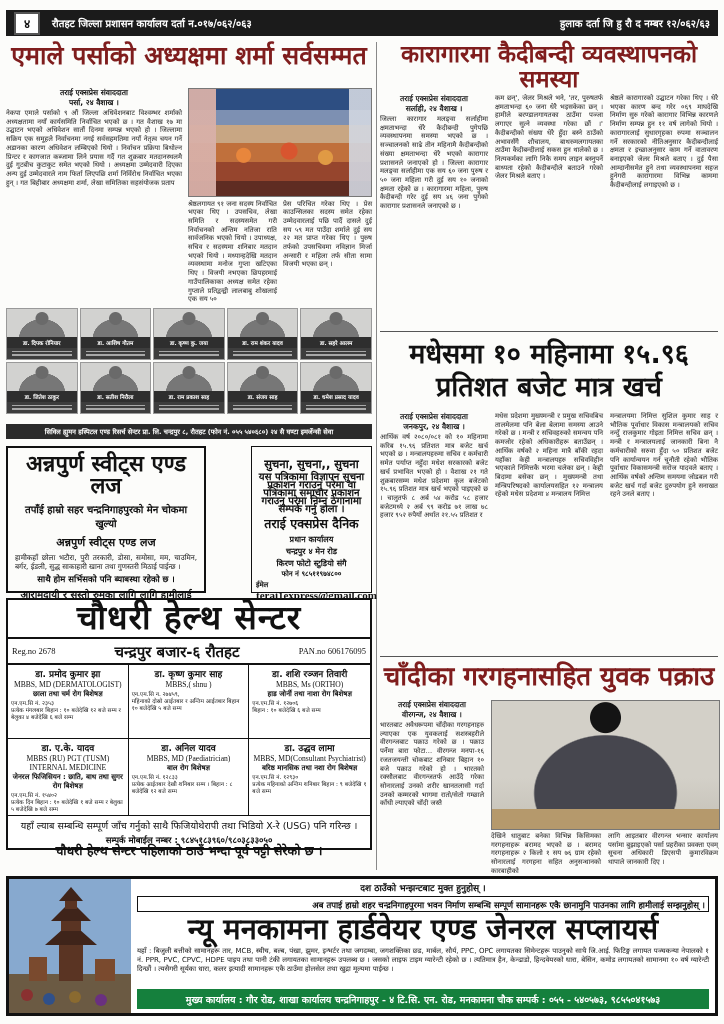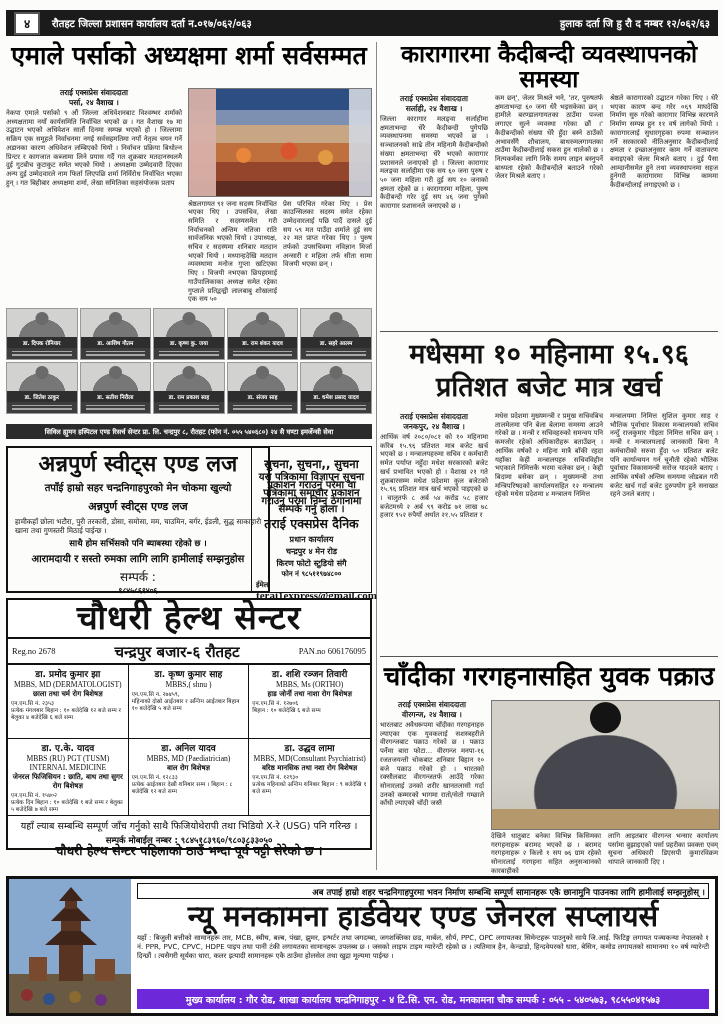--- a/index.html
+++ b/index.html
@@ -10,21 +10,21 @@
   .topbar{position:absolute;left:6px;right:6px;top:10px;height:26px;background:#1b1b1b;color:#fff;
           display:flex;align-items:center;gap:12px;padding:0 8px;box-sizing:border-box;
           font-weight:bold;font-size:10px;}
   .pagenum{width:22px;height:19px;background:#fff;color:#111;border:2px solid #555;
            display:flex;align-items:center;justify-content:center;font-size:12px;font-weight:bold;}
   .topbar .right{margin-left:auto;}
 
   .vdivider{position:absolute;left:376px;top:42px;width:1px;height:828px;background:#888;}
   .hline{position:absolute;background:#555;height:1px;}
 
-  .headline{font-weight:bold;line-height:1.08;color:#000000;}
+  .headline{font-weight:bold;line-height:1.08;color:#7f1d1d;}
   .byline{font-weight:bold;text-align:center;font-size:7.5px;line-height:9.5px;margin-bottom:2px;}
   .coltext{font-size:6.8px;line-height:8.7px;text-align:justify;color:#1c1c1c;}
 
   
   .art1-headline{position:absolute;left:6px;top:42px;width:366px;text-align:center;font-size:25px;}
   .art1-body{position:absolute;left:6px;top:88px;width:366px;height:216px;display:flex;gap:6px;}
   .art1-c1{width:176px;}
   .art1-right{width:184px;display:flex;flex-direction:column;gap:3px;}
   .group-photo{height:148px;border:1px solid #777;
      background:
@@ -45,21 +45,21 @@
       radial-gradient(circle at 50% 34%, #6a6a6a 6px, rgba(0,0,0,0) 7px),
       radial-gradient(ellipse at 50% 105%, #777 46%, rgba(0,0,0,0) 47%),
       #d2d2d0;}
   .pname{background:#2e2e2e;color:#fff;font-size:5.6px;font-weight:bold;text-align:center;padding:1.5px 0;}
   .pcred{background:#3d3d3d;padding:1px 0 2px;}
   .pcred .bar{height:1.8px;background:#a8a8a8;margin:1.5px 5px;}
   .civil-banner{position:absolute;left:6px;top:424px;width:366px;height:15px;background:#2b2b2b;color:#fff;
      font-size:6.6px;font-weight:bold;display:flex;align-items:center;justify-content:center;box-sizing:border-box;}
 
   
-  .ann-box{position:absolute;left:6px;top:446px;width:264px;height:147px;border:2px solid #111;
+  .ann-box{position:absolute;left:6px;top:446px;width:200px;height:147px;border:2px solid #111;
      padding:5px 7px;box-sizing:border-box;text-align:center;}
   .ann-title{font-size:22px;font-weight:bold;line-height:1;}
   .ann-l1{font-size:10px;font-weight:bold;margin-top:5px;}
   .ann-l2{font-size:11px;font-weight:bold;margin-top:4px;}
   .ann-body{font-size:7.2px;text-align:justify;line-height:9px;margin-top:4px;}
   .ann-l3{font-size:8.5px;font-weight:bold;margin-top:2px;}
   .ann-l4{font-size:10px;font-weight:bold;margin-top:3px;}
   .ann-contact{font-size:12px;margin-top:3px;}
   .ann-phone{font-size:7.5px;font-weight:bold;}
 
@@ -117,21 +117,21 @@
 
   
   .hardware{position:absolute;left:6px;top:876px;width:712px;height:140px;border:3px solid #111;
      box-sizing:border-box;background:#fff;display:flex;}
   .temple{width:122px;height:100%;flex:none;}
   .hw-right{flex:1;display:flex;flex-direction:column;padding:2px 6px 4px;box-sizing:border-box;min-width:0;}
   .hw-top{text-align:center;font-weight:bold;font-size:9px;}
   .hw-boxed{border:1px solid #111;text-align:right;font-weight:bold;font-size:8.4px;padding:1.5px 3px;margin:2px 0;}
   .hw-title{text-align:center;font-size:29px;font-weight:bold;line-height:1.02;margin:1px 0 2px;}
   .hw-body{font-size:7px;line-height:9.2px;text-align:justify;}
-  .hw-bar{margin-top:auto;background:#6d28d9;color:#fff;text-align:center;font-weight:bold;
+  .hw-bar{margin-top:auto;background:#15803d;color:#fff;text-align:center;font-weight:bold;
      font-size:9.5px;padding:3.5px 2px;}
 </style>
 </head>
 <body>
 
 <div class="page">
 
   <div class="topbar">
     <div class="pagenum">४</div>
     <div>रौतहट जिल्ला प्रशासन कार्यालय दर्ता न.०१७/०६२/०६३</div>
@@ -385,20 +385,21 @@
       <rect x="56" y="20" width="12" height="10" fill="#5a3423"></rect>
       <polygon points="50,22 74,22 62,8" fill="#3f241a"></polygon>
       <rect x="20" y="78" width="18" height="24" fill="#7a4a2e"></rect>
       <rect x="86" y="80" width="20" height="22" fill="#7a4a2e"></rect>
       <circle cx="18" cy="116" r="6" fill="#8a3030"></circle>
       <circle cx="40" cy="120" r="6" fill="#30508a"></circle>
       <circle cx="66" cy="118" r="6" fill="#8a6a30"></circle>
       <circle cx="92" cy="121" r="6" fill="#6a3080"></circle>
     </svg>
     <div class="hw-right">
+      <div class="hw-top">दश ठाउँको भन्झन्टबाट मुक्त हुनुहोस् ।</div>
       <div class="hw-boxed">अब तपाई हाम्रो शहर चन्द्रनिगाहपुरमा भवन निर्माण सम्बन्धि सम्पूर्ण सामानहरू एकै छानामुनि पाउनका लागि हामीलाई सम्झनुहोस् ।</div>
       <div class="hw-title">न्यू मनकामना हार्डवेयर एण्ड जेनरल सप्लायर्स</div>
       <div class="hw-body">यहाँ : बिजुली बत्तीको सामानहरू तार, MCB, स्वीच, बल्ब, पंखा, झुमर, इन्भर्टर तथा जगदम्बा, जगशक्तिका छड, मार्बल, सौर्य, PPC, OPC लगायतका सिमेन्टहरू पाउनुको साथै जि.आई. फिटिङ्ग लगायत पञ्चकन्या नेपालको १ नं. PPR, PVC, CPVC, HDPE पाइप तथा पानी टंकी लगायतका सामानहरू उपलब्ध छ । जसको लाइफ टाइम ग्यारेन्टी रहेको छ । त्यतिमात्र हैन, केन्ढाडो, हिन्दवेयरको धारा, बेसिन, कमोड लगायतको सामानमा १० वर्ष ग्यारेन्टी दिन्छौं । त्यसैगरी सूर्यका धारा, कलर इत्यादी सामानहरू एकै ठाउँमा होलसेल तथा खुद्रा मूल्यमा पाईन्छ ।</div>
       <div class="hw-bar">मुख्य कार्यालय : गौर रोड, शाखा कार्यालय चन्द्रनिगाहपुर - ४ टि.सि. एन. रोड, मनकामना चौक सम्पर्क : ०५५ - ५४०५७३, ९८५५०४१५७३</div>
     </div>
   </div>
 
 </div>
 
 </body></html>

